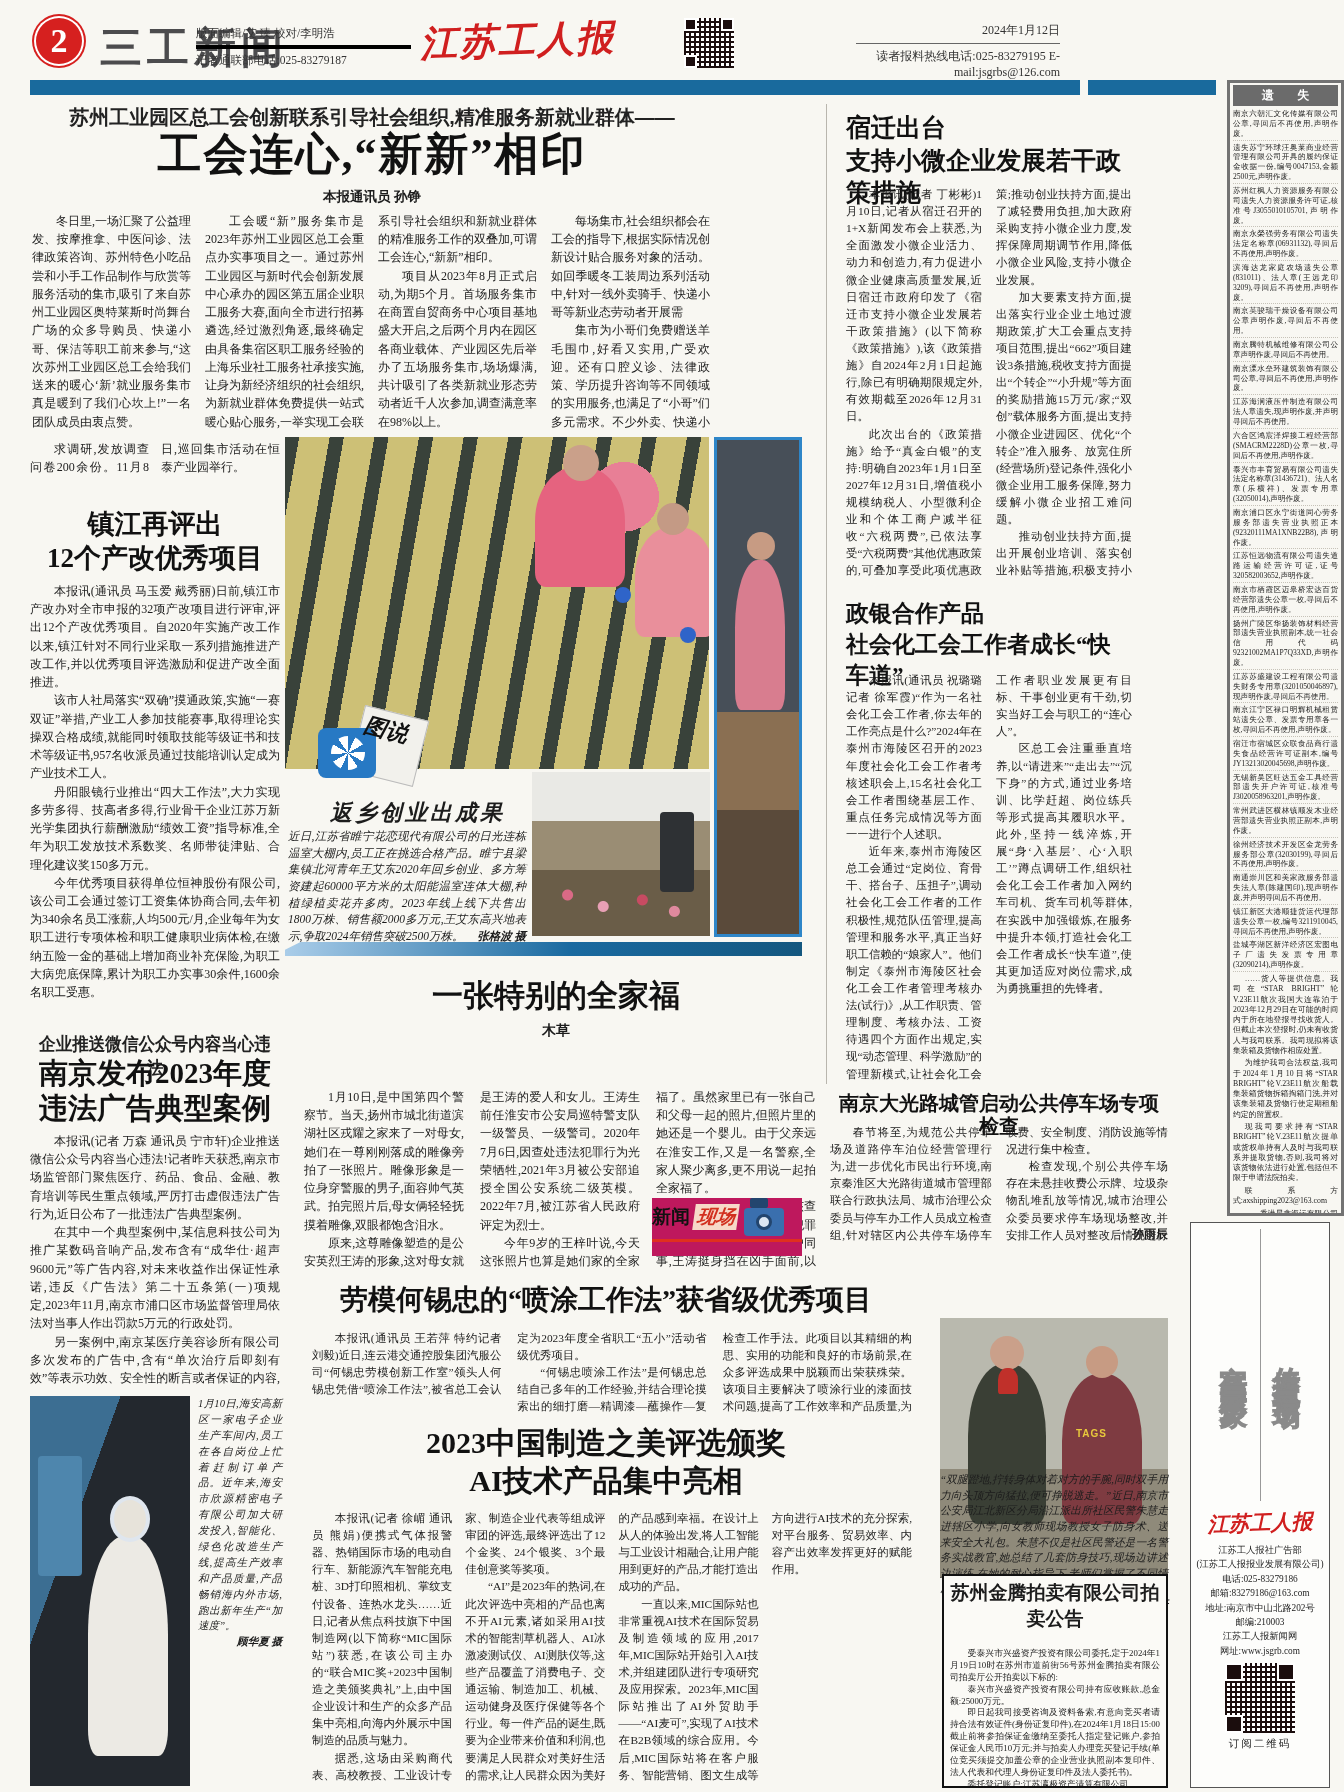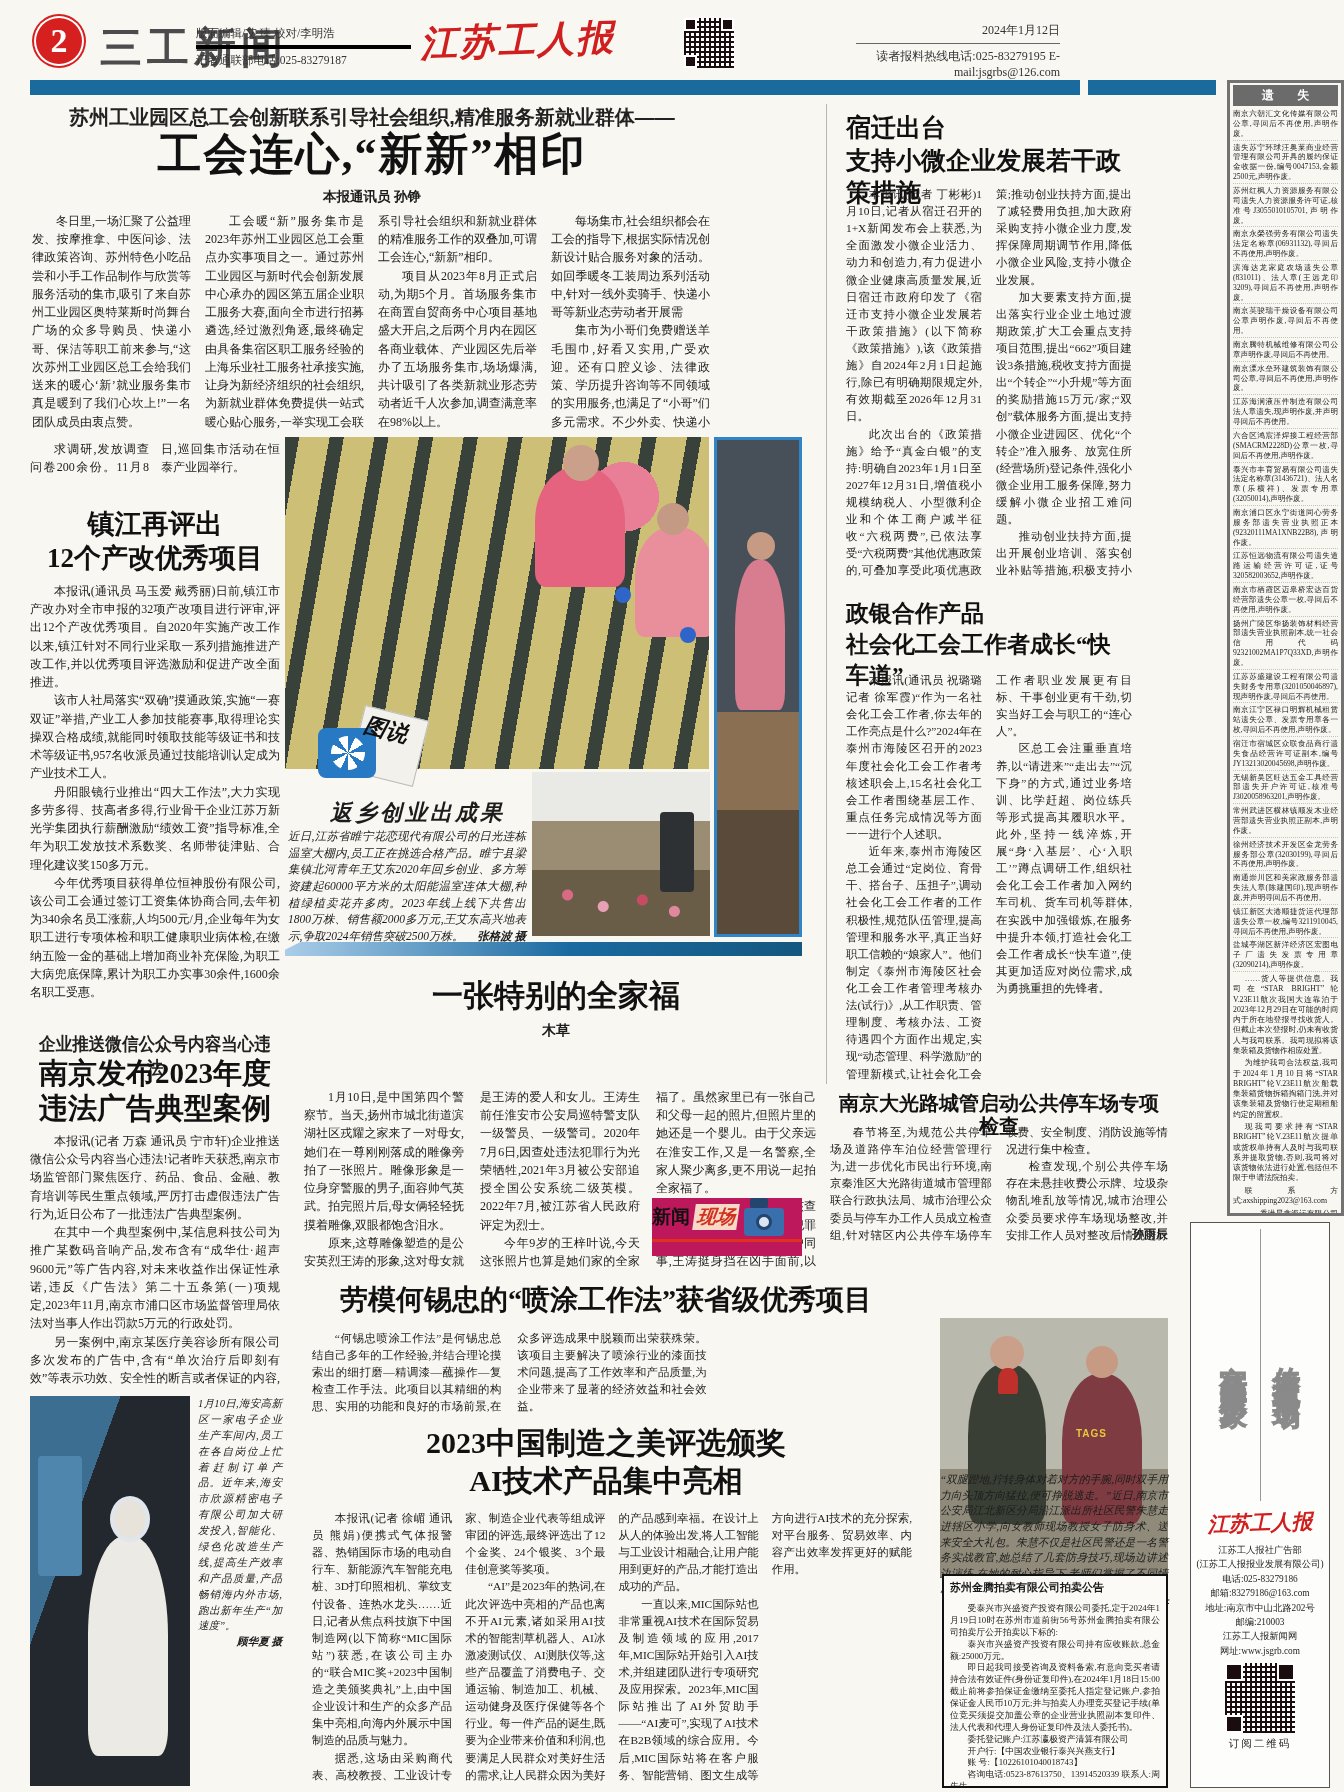--- a/index.html
+++ b/index.html
@@ -226,20 +226,21 @@
           <span class="xccamflash"></span>
           <span class="xccambody"></span>
           <span class="xccamlens"></span>
         </span>
     </div>
     <div class="xcline"></div>
   </div>
 
   <div class="abs hl" style="left:300px;top:1284px;width:612px;text-align:center;font-size:28px;">劳模何锡忠的“喷涂工作法”获省级优秀项目</div>
   <div class="abs jt body11 cols" style="left:312px;top:1330px;width:600px;height:86px;columns:3;column-gap:16px;">
+      <div class="p">本报讯(通讯员 王若萍 特约记者 刘毅)近日,连云港交通控股集团汽服公司“何锡忠劳模创新工作室”领头人何锡忠凭借“喷涂工作法”,被省总工会认定为2023年度全省职工“五小”活动省级优秀项目。</div>
       <div class="p">“何锡忠喷涂工作法”是何锡忠总结自己多年的工作经验,并结合理论摸索出的细打磨—精调漆—蘸操作—复检查工作手法。此项目以其精细的构思、实用的功能和良好的市场前景,在众多评选成果中脱颖而出荣获殊荣。该项目主要解决了喷涂行业的漆面技术问题,提高了工作效率和产品质量,为企业带来了显著的经济效益和社会效益。</div>
     </div>
 
   <div class="abs hl" style="left:300px;top:1424px;width:612px;text-align:center;font-size:30px;line-height:1.25;">
     <div>2023中国制造之美评选颁奖</div>
     <div>AI技术产品集中亮相</div>
   </div>
   <div class="abs jt body11 cols" style="left:312px;top:1510px;width:600px;height:276px;columns:4;column-gap:13px;">
       <div class="p">本报讯(记者 徐嵋 通讯员 熊娟)便携式气体报警器、热销国际市场的电动自行车、新能源汽车智能充电桩、3D打印照相机、掌纹支付设备、连热水龙头……近日,记者从焦点科技旗下中国制造网(以下简称“MIC国际站”)获悉,在该公司主办的“联合MIC奖+2023中国制造之美颁奖典礼”上,由中国企业设计和生产的众多产品集中亮相,向海内外展示中国制造的品质与魅力。</div>
       <div class="p">据悉,这场由采购商代表、高校教授、工业设计专家、制造企业代表等组成评审团的评选,最终评选出了12个金奖、24个银奖、3个最佳创意奖等奖项。</div>
@@ -261,21 +262,21 @@
     <div class="head" style="left:146px;top:28px;width:32px;height:32px;background:#c79b83;"></div>
     <div class="abs" style="left:136px;top:110px;color:#e8c93c;font:bold 10px 'Liberation Sans',sans-serif;letter-spacing:1px;">TAGS</div>
     <div class="fig" style="left:58px;top:50px;width:20px;height:26px;background:#c0302a;"></div>
   </div>
   <div class="abs jt kai caption" style="left:940px;top:1472px;width:228px;height:96px;font-size:10.8px;">
     <span>“双腿蹬地,拧转身体对着对方的手腕,同时双手用力向头顶方向猛拉,便可挣脱逃走。”近日,南京市公安局江北新区分局沿江派出所社区民警朱慧走进辖区小学,向女教师现场教授女子防身术、送来安全大礼包。朱慧不仅是社区民警还是一名警务实战教官,她总结了几套防身技巧,现场边讲述边演练,在她的耐心指导下,老师们掌握了不同情况下被困住时挣脱逃走的动作要领。</span>
     <span class="photog" style="float:right;">江景轩 晏子霖 摄</span>
   </div>
 
   <div class="abs" style="left:942px;top:1574px;width:226px;height:214px;border:2px solid #111;box-sizing:border-box;background:#fbfaf6;padding:4px 6px;overflow:hidden;">
-    <div class="serifb" style="text-align:left;font-size:11px;margin-bottom:8px;">苏州金腾拍卖有限公司拍卖公告</div>
+    <div class="serifb" style="text-align:center;font-size:19px;margin-bottom:16px;">苏州金腾拍卖有限公司拍卖公告</div>
     <div class="jt" style="font-size:8.8px;line-height:1.35;">
         <div class="p">受泰兴市兴盛资产投资有限公司委托,定于2024年1月19日10时在苏州市道前街56号苏州金腾拍卖有限公司拍卖厅公开拍卖以下标的:</div>
         <div class="p">泰兴市兴盛资产投资有限公司持有应收账款,总金额:25000万元。</div>
         <div class="p">即日起我司接受咨询及资料备索,有意向竞买者请持合法有效证件(身份证复印件),在2024年1月18日15:00截止前将参拍保证金缴纳至委托人指定登记账户,参拍保证金人民币10万元;并与拍卖人办理竞买登记手续(单位竞买须提交加盖公章的企业营业执照副本复印件、法人代表和代理人身份证复印件及法人委托书)。</div>
         <div class="p">委托登记账户:江苏瀛极资产清算有限公司</div>
         <div class="p">开户行:【中国农业银行泰兴兴燕支行】</div>
         <div class="p">账  号:【10226101040018743】</div>
         <div class="p">咨询电话:0523-87613750、13914520339 联系人:周先生</div>
       </div>
   </div>

